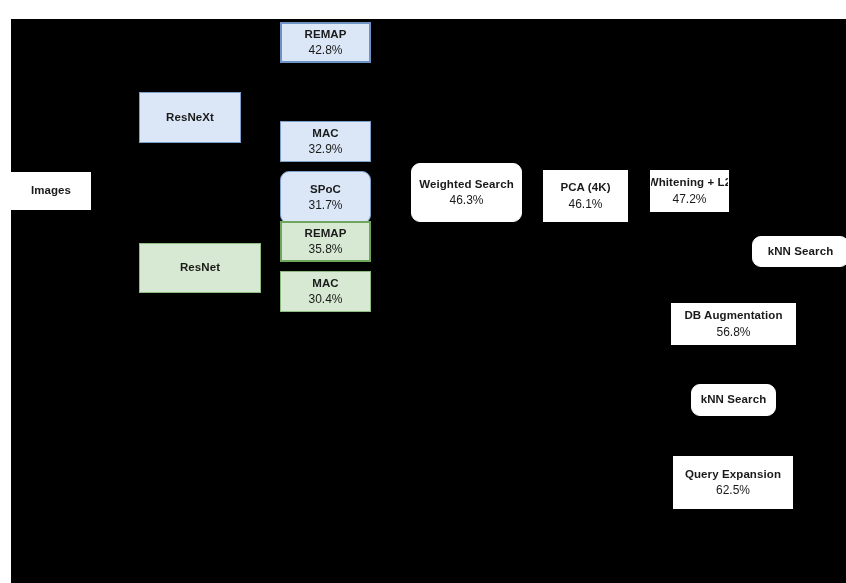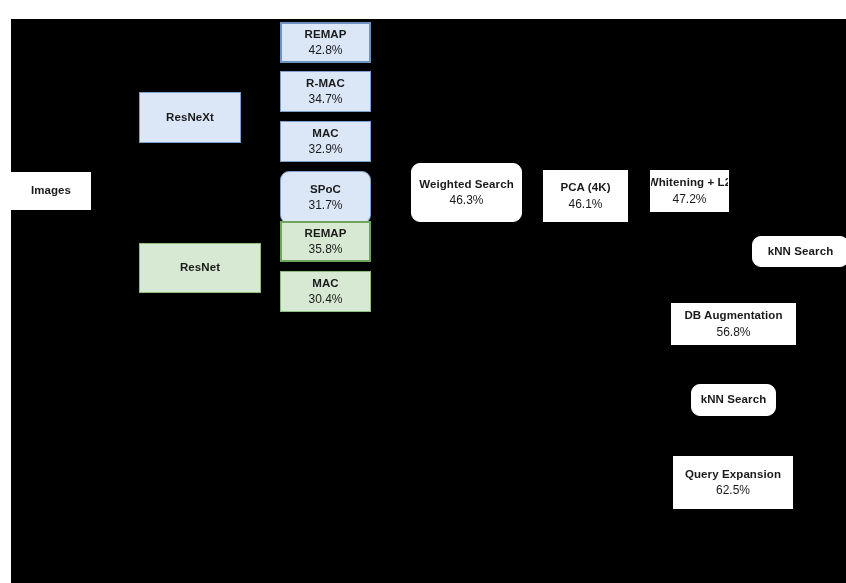--- a/index.html
+++ b/index.html
@@ -94,24 +94,20 @@
 
   <div class="node v-green" style="left:139px; top:243px; width:122px; height:50px;">
     <span class="title">ResNet</span>
   </div>
 
   <div class="node v-blue-strong" style="left:280px; top:22px; width:91px; height:41px;">
     <span class="title">REMAP</span>
     <span class="metric">42.8%</span>
   </div>
 
-  <div class="node v-blue" style="left:280px; top:71px; width:91px; height:41px;">
-    <span class="title">R-MAC</span>
-    <span class="metric">34.7%</span>
-  </div>
 
   <div class="node v-blue" style="left:280px; top:121px; width:91px; height:41px;">
     <span class="title">MAC</span>
     <span class="metric">32.9%</span>
   </div>
 
   <div class="node v-blue" style="left:280px; top:171px; width:91px; height:53px;border-radius:9px;">
     <span class="title">SPoC</span>
     <span class="metric">31.7%</span>
   </div>

